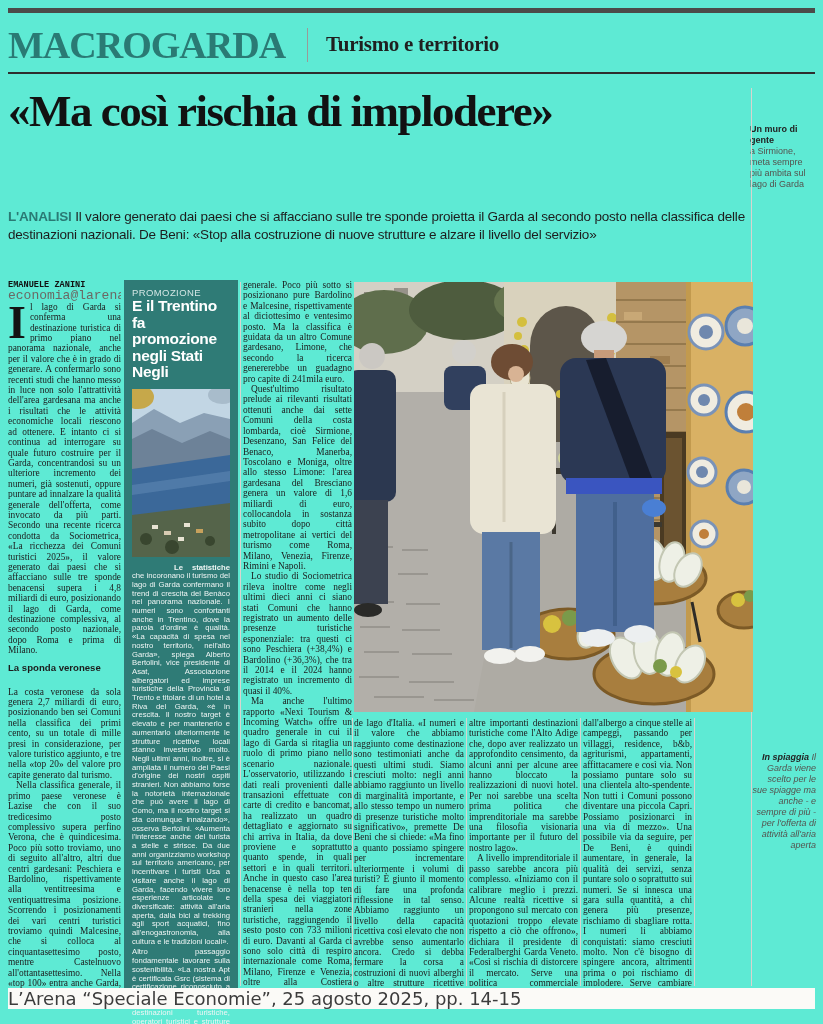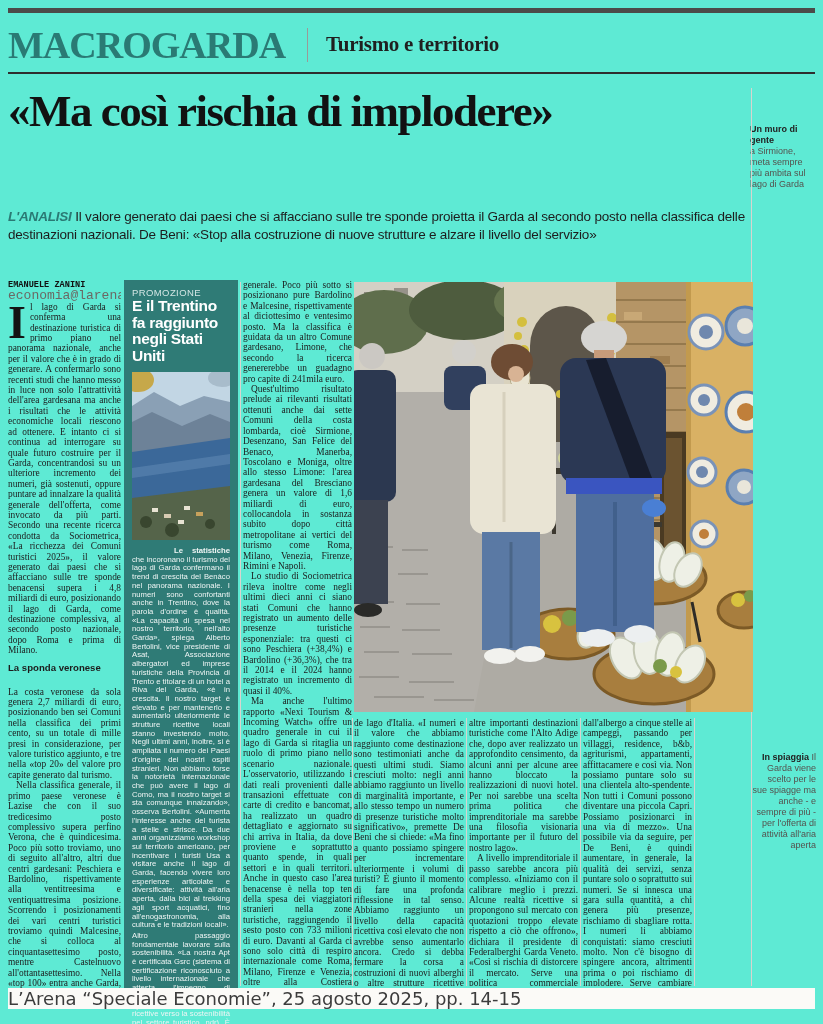--- a/index.html
+++ b/index.html
@@ -12,21 +12,21 @@
   .mast-div{width:1px;height:34px;background:#9a9a98;margin:0 18px 0 22px;}
   .section{font-weight:700;font-size:21px;color:#1f1f1f;letter-spacing:-0.3px;}
   .headline{position:absolute;left:8px;top:84px;width:748px;font-weight:700;font-size:45px;line-height:54px;
             color:#121212;letter-spacing:-1.5px;}
   .cap-top{position:absolute;left:750px;top:80px;width:66px;
            font-family:"Liberation Sans",sans-serif;font-size:9px;line-height:11px;color:#55524e;margin-top:44px;}
   .cap-lead{font-weight:700;color:#222;display:block;}
   .vrule{position:absolute;width:1px;background:#d7d4ce;}
   .standfirst{position:absolute;left:8px;top:208px;width:752px;font-family:"Liberation Sans",sans-serif;
               font-size:13.5px;line-height:18px;color:#1d1d1d;letter-spacing:-0.2px;}
-  .kicker{color:#2a7a74;font-weight:700;font-style:italic;}
+  .kicker{color:#2a7a74;font-weight:700;}
   .col{position:absolute;top:280px;height:708px;overflow:hidden;font-size:9.4px;line-height:10.4px;
        text-align:justify;}
   .col p{margin:0;}
   .col p.ind{text-indent:8px;}
   .subhead{font-family:"Liberation Sans",sans-serif;font-weight:700;font-size:9.6px;line-height:11px;
            margin:6px 0 14px;text-align:left;}
   .byline{font-family:Liberation Mono, monospace;text-align:left;}
   .byline .author{font-weight:700;font-size:8.6px;color:#111;display:block;}
   .byline .email{font-size:13px;color:#6b6864;display:block;margin-top:1px;}
   .dropcap{float:left;font-weight:700;font-size:46px;line-height:38px;padding:2px 4px 0 0;color:#141414;}
@@ -35,21 +35,21 @@
   .promo-label{font-size:9.5px;letter-spacing:0.4px;color:#d3e6e4;}
   .promo-title{font-weight:700;font-size:15.5px;line-height:16.5px;color:#ffffff;letter-spacing:-0.3px;
                margin-bottom:8px;}
   .promo-photo{width:98px;height:168px;display:block;}
   .promo-body{font-size:7.7px;line-height:8.7px;text-align:justify;margin-top:7px;}
   .promo-body .lead{font-weight:700;padding-left:42px;}
   .promo-body p+p{margin-top:2px;}
   .promo-body p{margin:0;}
   .photo{position:absolute;left:354px;top:282px;width:399px;height:430px;overflow:hidden;background:#b4b0a8;}
   .cap-side{position:absolute;left:752px;top:752px;width:64px;text-align:right;
-            font-family:"Liberation Sans",sans-serif;font-size:9px;line-height:11px;color:#55524e;}
+            font-family:"Liberation Sans",sans-serif;font-size:9px;line-height:11px;color:#55524e;font-style:italic;}
   .footer{position:absolute;left:8px;top:988px;width:807px;font-family:"DejaVu Sans","Liberation Sans",sans-serif;
           font-size:18px;color:#3c3c3c;background:#fbfaf7;}
 </style>
 </head>
 <body>
 
 <div class="page">
 
   <div class="topbar"></div>
 
@@ -86,21 +86,21 @@
     </div>
     <p><span class="dropcap">I</span><span>l lago di Garda si conferma una destinazione turistica di primo piano nel panorama nazionale, anche per il valore che è in grado di generare. A confermarlo sono recenti studi che hanno messo in luce non solo l'attrattività dell'area gardesana ma anche i risultati che le attività economiche locali riescono ad ottenere. E intanto ci si continua ad interrogare su quale futuro costruire per il Garda, concentrandosi su un ulteriore incremento dei numeri, già sostenuti, oppure puntare ad innalzare la qualità generale dell'offerta, come invocato da più parti. Secondo una recente ricerca condotta da Sociometrica, «La ricchezza dei Comuni turistici 2025», il valore generato dai paesi che si affacciano sulle tre sponde benacensi supera i 4,8 miliardi di euro, posizionando il lago di Garda, come destinazione complessiva, al secondo posto nazionale, dopo Roma e prima di Milano.</span></p>
     <div class="subhead">La sponda veronese</div>
     <p>La costa veronese da sola genera 2,7 miliardi di euro, posizionando ben sei Comuni nella classifica dei primi cento, su un totale di mille presi in considerazione, per valore turistico aggiunto, e tre nella «top 20» del valore pro capite generato dal turismo.</p>
     <p class="ind">Nella classifica generale, il primo paese veronese è Lazise che con il suo tredicesimo posto complessivo supera perfino Verona, che è quindicesima. Poco più sotto troviamo, uno di seguito all'altro, altri due centri gardesani: Peschiera e Bardolino, rispettivamente alla ventitreesima e ventiquattresima posizione. Scorrendo i posizionamenti dei vari centri turistici troviamo quindi Malcesine, che si colloca al cinquantasettesimo posto, mentre Castelnuovo all'ottantasettesimo. Nella «top 100» entra anche Garda, novantanovesima.</p>
 
   </div>
 
   <div class="promo">
     <div class="promo-label">PROMOZIONE</div>
-    <div class="promo-title">E il Trentino fa raggiunto negli Stati Uniti</div>
+    <div class="promo-title">E il Trentino fa promozione negli Stati Negli</div>
     <div>
       <svg class="promo-photo" viewBox="0 0 98 168" xmlns="http://www.w3.org/2000/svg">
         <rect x="0" y="0" width="98" height="168" fill="#c2d6e4"></rect>
         <polygon points="0,34 22,20 48,34 72,24 98,30 98,64 0,64" fill="#8aa0b5"></polygon>
         <polygon points="0,50 20,40 50,54 78,42 98,50 98,86 0,86" fill="#6d8298"></polygon>
         <polygon points="0,80 98,66 98,122 0,132" fill="#3b6899"></polygon>
         <polygon points="0,96 98,82 98,92 0,106" fill="#5d87b3" opacity="0.6"></polygon>
         <polygon points="0,126 98,114 98,168 0,168" fill="#55644a"></polygon>
         <circle cx="14" cy="150" r="6" fill="#39462f"></circle>
         <circle cx="40" cy="158" r="7" fill="#39462f"></circle>

